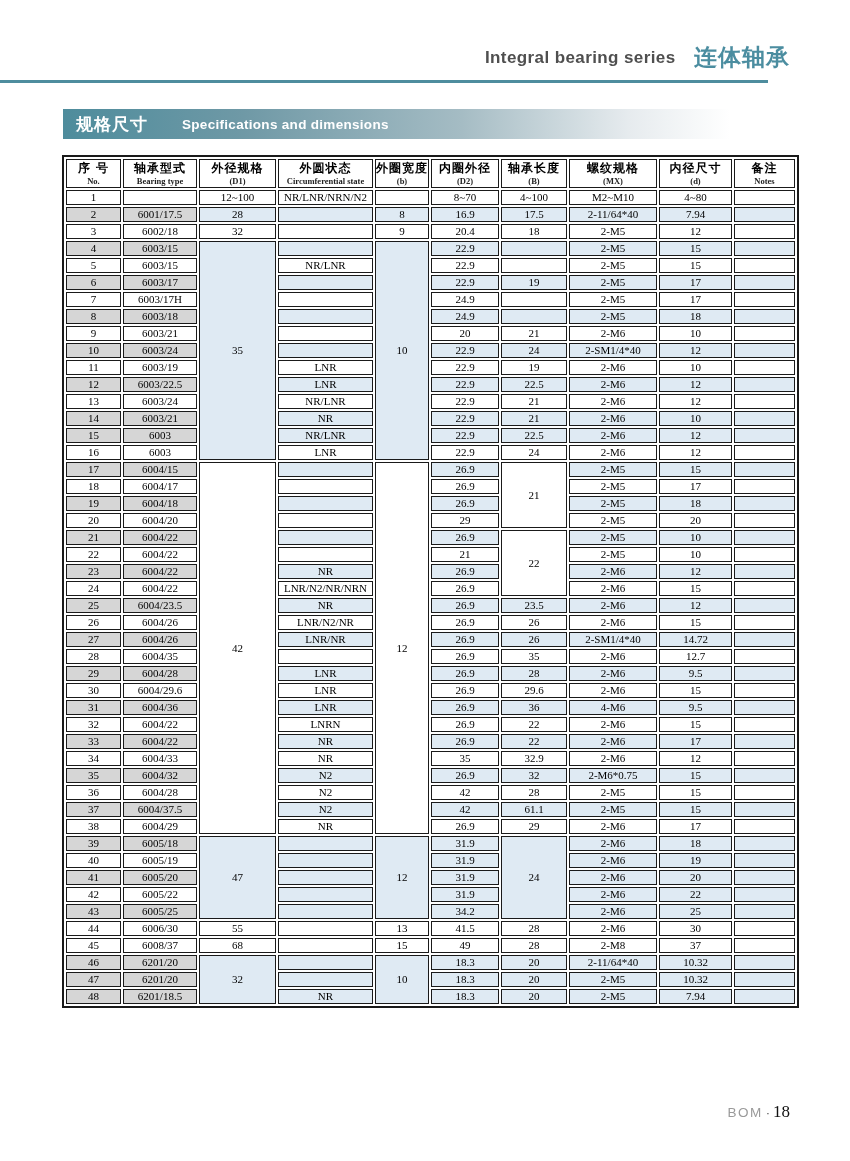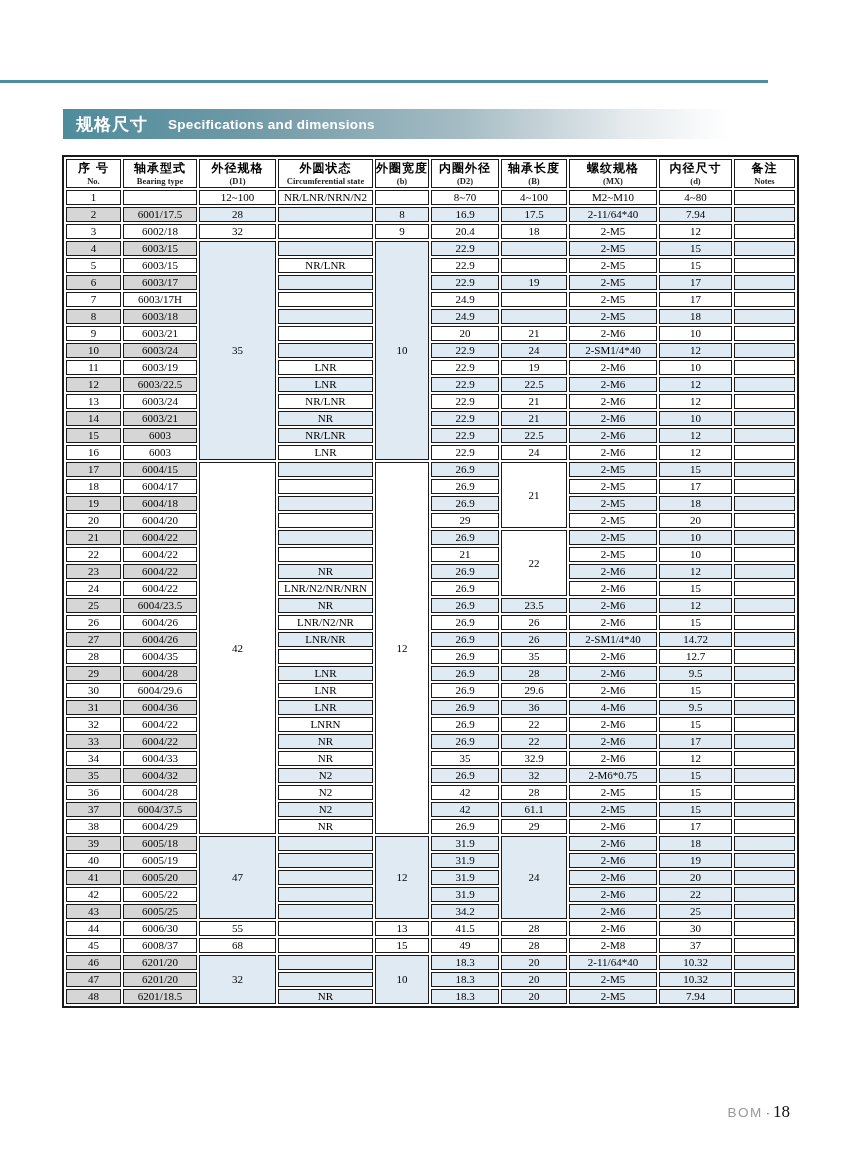--- a/index.html
+++ b/index.html
@@ -61,21 +61,21 @@
     font-size: 17px;
     color: #ffffff;
     margin-left: 13px;
     letter-spacing: 1px;
   }
   .section-en {
     font-family: "Liberation Sans", sans-serif;
     font-weight: bold;
     font-size: 13.5px;
     color: #ffffff;
-    margin-left: 20px;
+    margin-left: 34px;
     letter-spacing: 0.3px;
     text-align: center;
   }
   
   .table-wrap {
     position: absolute;
     top: 155px;
     left: 62px;
   }
   table#spec-table {
@@ -146,20 +146,24 @@
     font-family: "Liberation Serif", "DejaVu Serif", serif;
     font-size: 17px;
     color: #111111;
   }
 </style>
 </head>
 <body>
 
 <div class="page">
 
+  <div class="brand-header">
+    <span class="series-en">Integral bearing series</span>
+    <span class="series-zh">连体轴承</span>
+  </div>
   <div class="header-rule"></div>
 
   <div class="section-bar">
     <span class="section-zh">规格尺寸</span>
     <span class="section-en">Specifications and dimensions</span>
   </div>
 
   <div class="table-wrap">
     <table id="spec-table">
         <colgroup>

